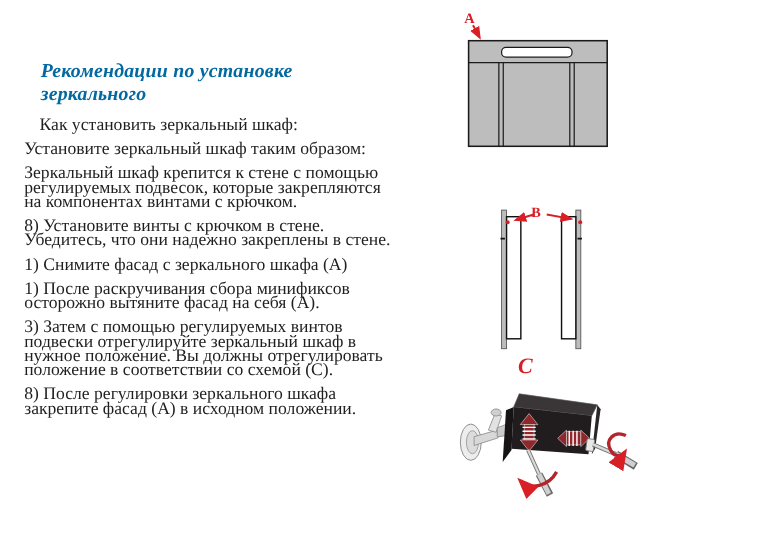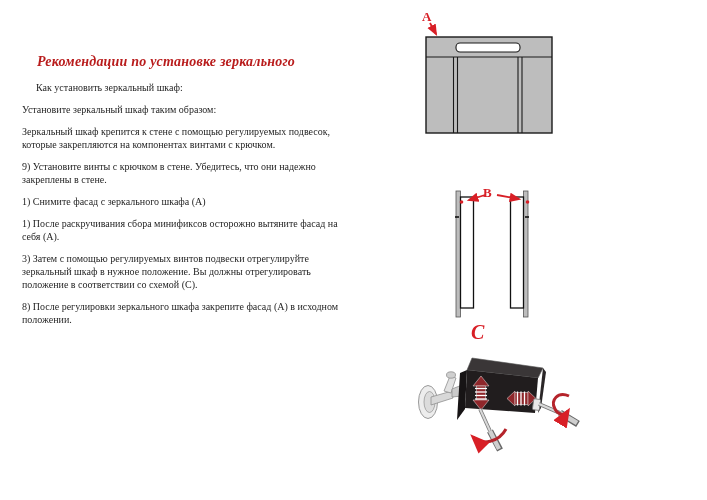--- a/index.html
+++ b/index.html
@@ -2,42 +2,42 @@
 <html><head>
 <meta charset="utf-8">
 <style>
   html,body { margin:0; padding:0; }
   body {
     width:707px; height:500px; background:#ffffff; position:relative;
     overflow:hidden; font-family:"Liberation Serif", serif; color:#1f1f1f;
   }
   .text-col { position:absolute; left:22px; top:54px; width:334px; }
   .text-col h1 {
-    font-size:14px; font-weight:bold; font-style:italic;
-    margin:0 0 11px 15px; letter-spacing:.2px; color:#b91c1c;
+    font-size:18px; font-weight:bold; font-style:italic;
+    margin:0 0 11px 15px; letter-spacing:.2px; color:#0369a1;
   }
-  .text-col p { font-size:10px; line-height:13px; margin:0 0 9px 0; }
+  .text-col p { font-size:16px; line-height:13px; margin:0 0 9px 0; }
   .text-col p.intro { margin-left:14px; }
   svg { position:absolute; }
   #diagram-a { left:410px; top:6px;  width:150px; height:132px; }
   #diagram-b { left:445px; top:182px; width:100px; height:165px; }
   #diagram-c { left:410px; top:345px; width:200px; height:140px; }
   .red-label { font-family:"Liberation Serif", serif; font-weight:bold; }
 </style>
 </head>
 <body>
 
 <div>
 
   <div class="text-col">
     <h1>Рекомендации по установке зеркального</h1>
     <p class="intro">Как установить зеркальный шкаф:</p>
     <p>Установите зеркальный шкаф таким образом:</p>
     <p>Зеркальный шкаф крепится к стене с помощью регулируемых подвесок, которые закрепляются на компонентах винтами с крючком.</p>
-    <p>9) Установите винты с крючком в стене. Убедитесь, что они надежно закреплены в стене.</p>
+    <p>8) Установите винты с крючком в стене. Убедитесь, что они надежно закреплены в стене.</p>
     <p>1) Снимите фасад с зеркального шкафа (А)</p>
     <p>1) После раскручивания сбора минификсов осторожно вытяните фасад на себя (А).</p>
     <p>3) Затем с помощью регулируемых винтов подвески отрегулируйте зеркальный шкаф в нужное положение. Вы должны отрегулировать положение в соответствии со схемой (С).</p>
     <p>8) После регулировки зеркального шкафа закрепите фасад (А) в исходном положении.</p>
   </div>
 
   <svg id="diagram-a" viewBox="0 0 150 132">
     <defs>
       <marker id="arrowRed" markerWidth="8" markerHeight="8" refX="5.2" refY="2.6" orient="auto">
         <path d="M0,0 L6.5,2.6 L0,5.2 Z" fill="#d81f26"></path>

